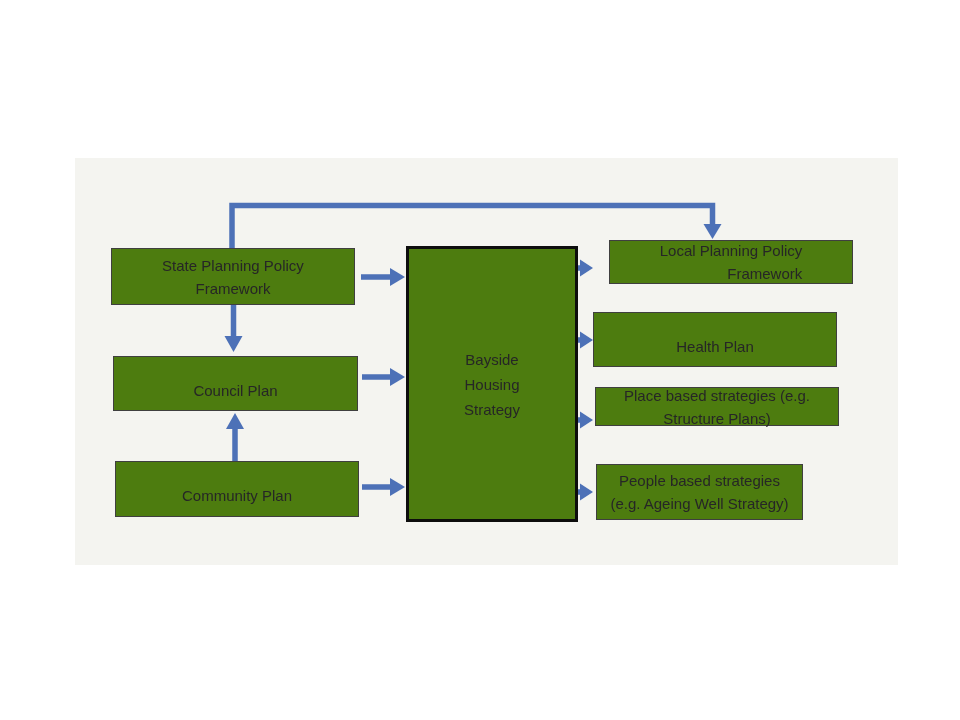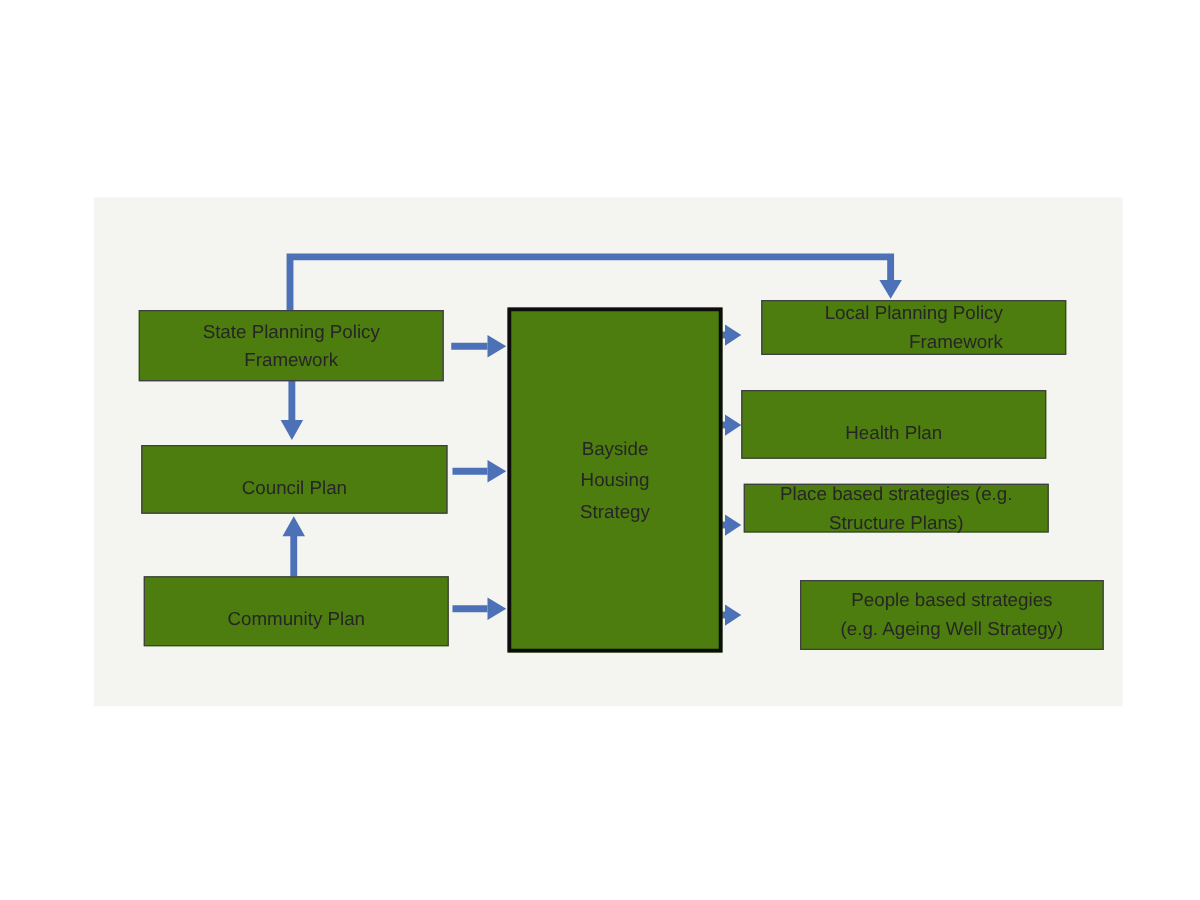--- a/index.html
+++ b/index.html
@@ -60,21 +60,21 @@
   }
   .box-label { white-space: pre-line; }
 
   #box-state     { left: 111px; top: 248px; width: 244px; height: 57px; }
   #box-council   { left: 113px; top: 356px; width: 245px; height: 55px; }
   #box-community { left: 115px; top: 461px; width: 244px; height: 56px; }
   #box-center    { left: 406px; top: 246px; width: 172px; height: 276px; }
   #box-local     { left: 609px; top: 240px; width: 244px; height: 44px; text-align: right; }
   #box-health    { left: 593px; top: 312px; width: 244px; height: 55px; }
   #box-place     { left: 595px; top: 387px; width: 244px; height: 39px; }
-  #box-people    { left: 596px; top: 464px; width: 243px; height: 56px; margin-left: 44px; }
+  #box-people    { left: 596px; top: 464px; width: 207px; height: 56px; }
 </style>
 </head>
 <body>
 
 <div class="stage">
 
   <div class="panel"></div>
 
   <svg class="connector-layer" viewBox="0 0 960 720" width="960" height="720" xmlns="http://www.w3.org/2000/svg">
     <g class="shafts" stroke="#4d71b7">

